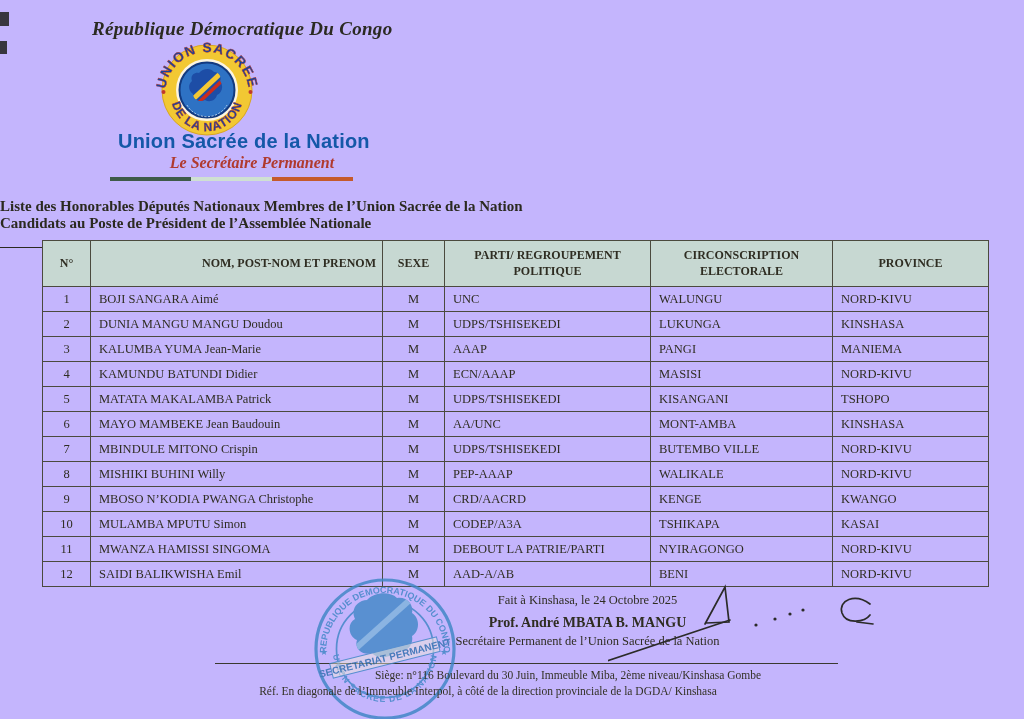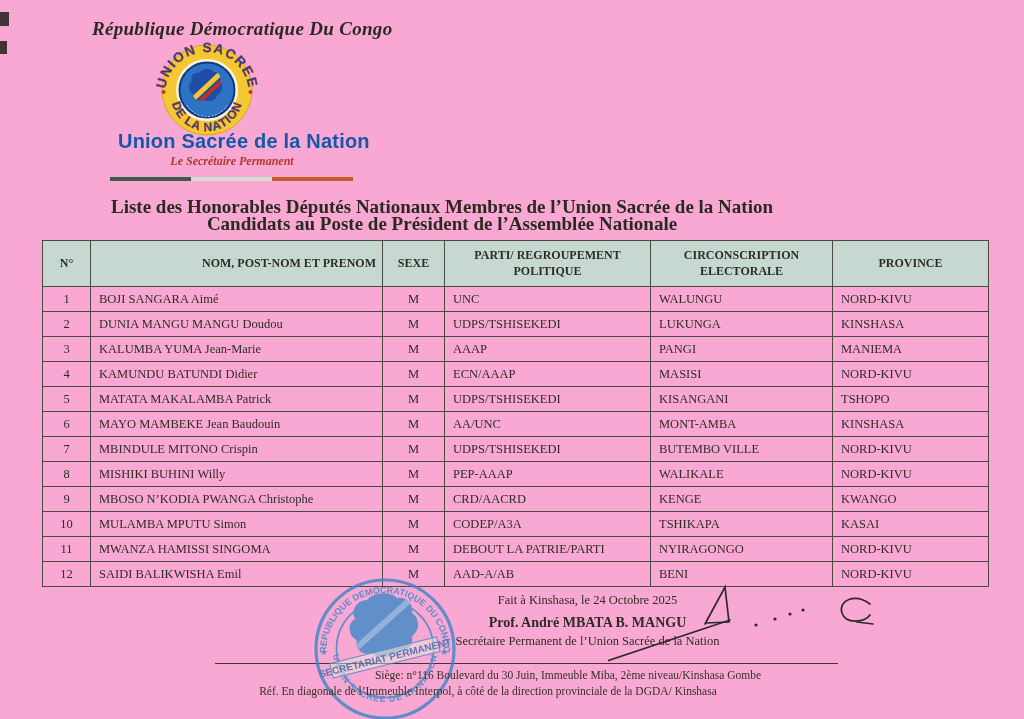--- a/index.html
+++ b/index.html
@@ -1,48 +1,48 @@
 <!DOCTYPE html>
 <html><head>
 <meta charset="utf-8">
 <style>
   * { margin:0; padding:0; box-sizing:border-box; }
   body { background:#888; font-family:"Liberation Serif","DejaVu Serif",serif; }
   .page {
     position:relative; width:1024px; height:719px; overflow:hidden;
-    background:#f9a8d4; color:#2e2c24; margin:0 auto;
+    background:#c4b5fd; color:#2e2c24; margin:0 auto;
   }
   
   .artifact { position:absolute; background:#20201c; opacity:.85; }
   .a1 { left:0; top:12px; width:9px; height:14px; }
   .a2 { left:0; top:41px; width:7px; height:13px; }
 
   
   .republic {
     position:absolute; left:92px; top:18px;
     font-style:italic; font-weight:bold; font-size:19px; color:#2b2a22;
     letter-spacing:.3px;
   }
   .logo { position:absolute; left:154px; top:42px; width:106px; height:98px; }
   .org-name {
     position:absolute; left:118px; top:130px; width:240px; 
     font-family:"Liberation Sans","DejaVu Sans",sans-serif; font-weight:bold;
     font-size:20px; color:#1458a8; letter-spacing:.2px; white-space:nowrap;
   }
   .org-role {
-    position:absolute; left:112px; top:154px; width:240px; text-align:center;
-    font-style:italic; font-weight:bold; font-size:12px; color:#b03a2e;
+    position:absolute; left:132px; top:154px; width:240px; text-align:center;
+    font-style:italic; font-weight:bold; font-size:16px; color:#b03a2e;
   }
   .flag-bar { position:absolute; left:110px; top:177px; width:243px; height:4px; display:flex; }
   .flag-bar .seg { height:100%; flex:1; }
 
   
   .doc-title {
-    position:absolute; left:0; top:198px; width:884px; text-align:center;
-    font-weight:bold; font-size:19px; color:#2b2a20; line-height:17px;
+    position:absolute; left:0; top:198px; width:884px; 
+    font-weight:bold; font-size:15px; color:#2b2a20; line-height:17px;
   }
   .doc-title .underlined { border-bottom:1.5px solid #2b2a20; padding-bottom:16px; }
 
   
   table.deputies {
     position:absolute; left:42px; top:240px; width:946px;
     border-collapse:collapse; table-layout:fixed;
     font-size:12.5px; color:#2f2d22;
   }
   table.deputies th, table.deputies td {

